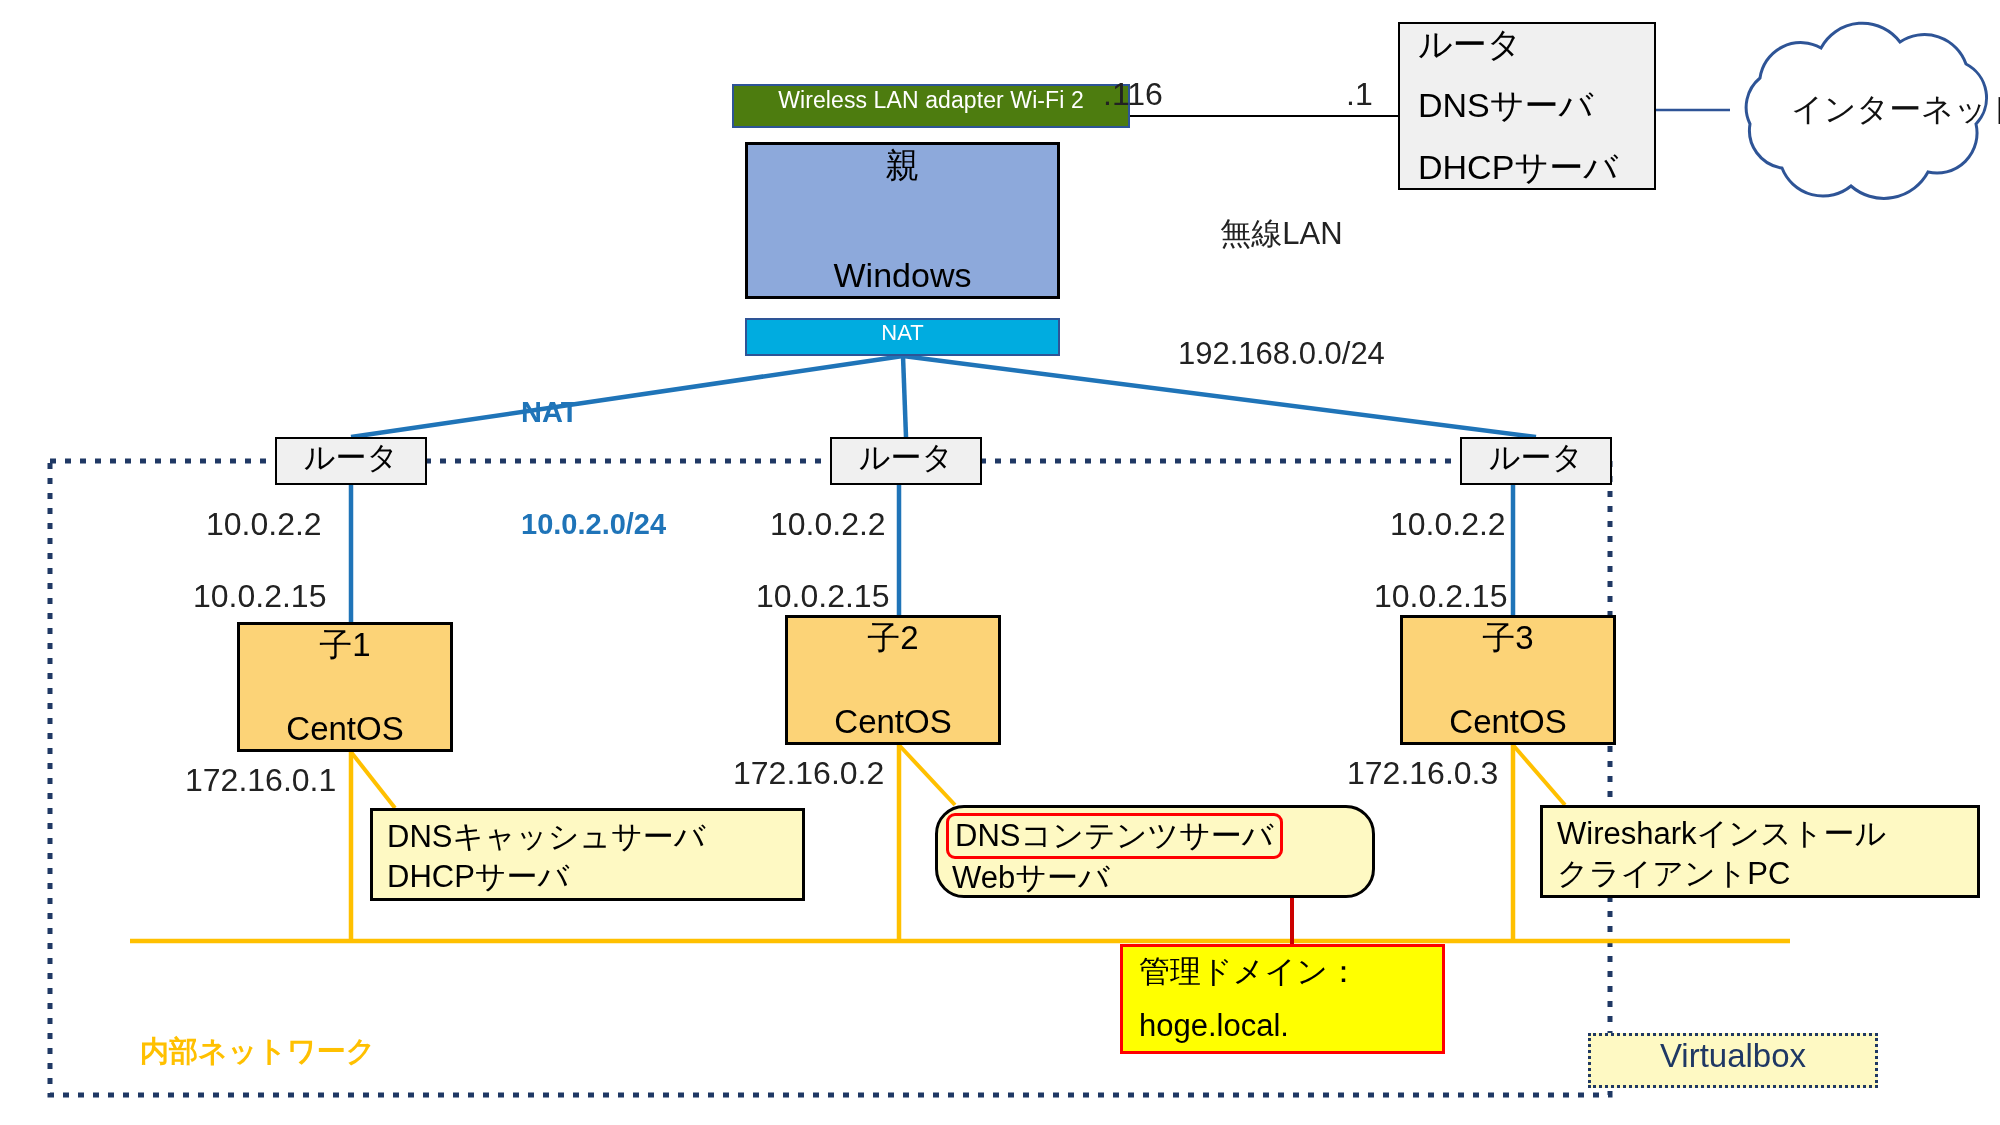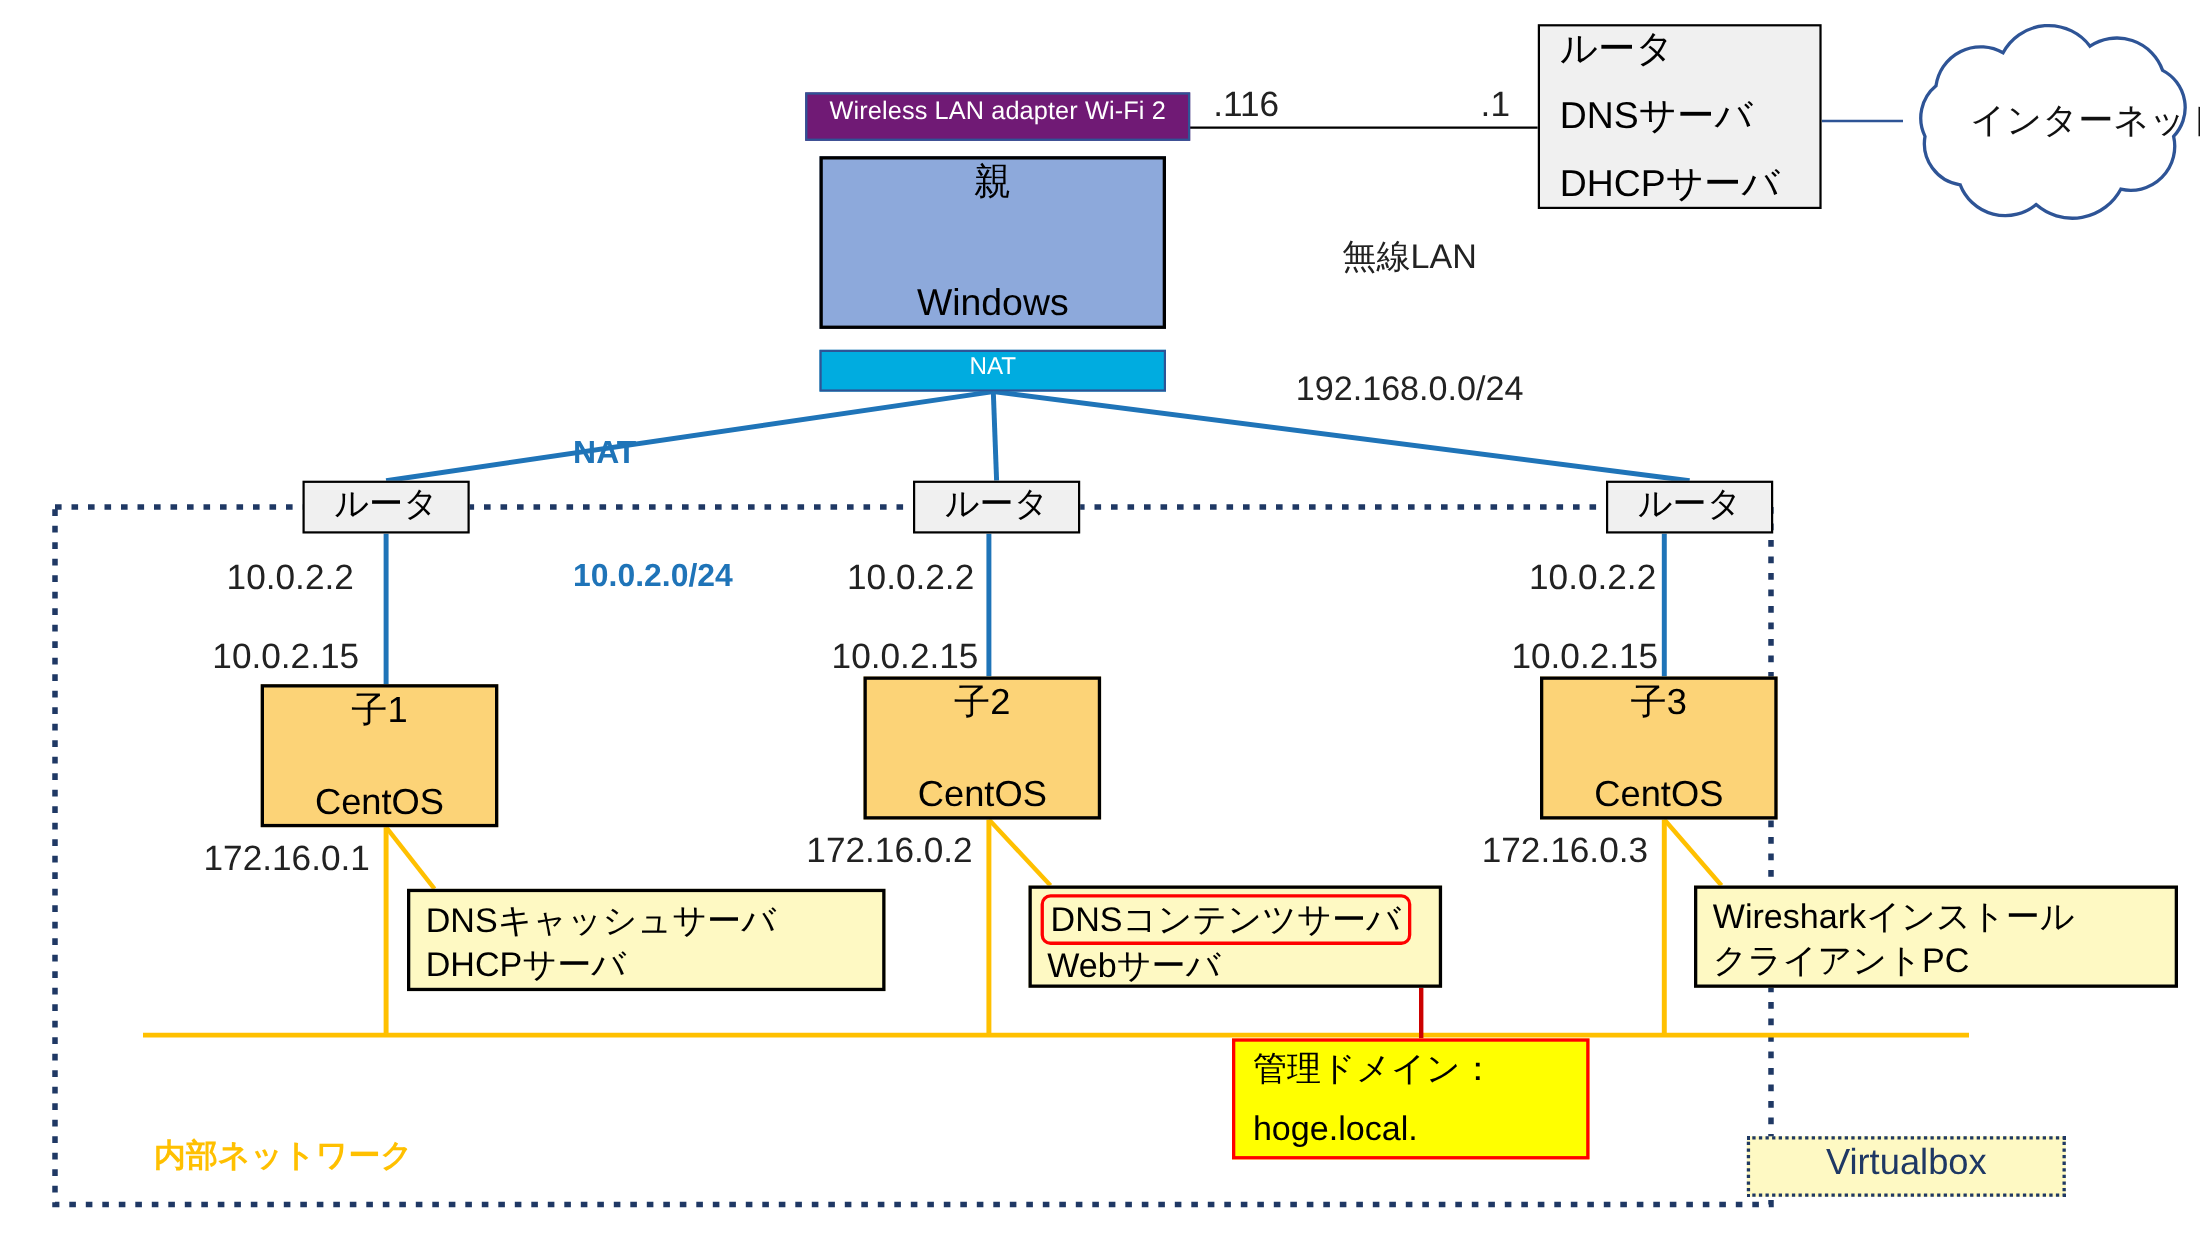--- a/index.html
+++ b/index.html
@@ -3,21 +3,21 @@
 <meta charset="utf-8">
 <style>
   html,body{margin:0;padding:0;background:#ffffff;}
   body{font-family:"Liberation Sans","DejaVu Sans",sans-serif;}
   #stage{position:relative;width:2000px;height:1125px;background:#fff;overflow:hidden;}
   .node{position:absolute;box-sizing:border-box;display:flex;flex-direction:column;
         align-items:center;justify-content:space-between;text-align:center;line-height:1.22;color:#000;}
   .lbl{position:absolute;white-space:pre;color:#3b3b3b;}
 
   
-  #wifi-adapter{left:732px;top:84px;width:350px;height:44px;background:#701a75;
+  #wifi-adapter{left:732px;top:84px;width:398px;height:44px;background:#4d7c0f;
     border:2.5px solid #2e5496;color:#ffffff;font-size:23px;letter-spacing:.1px;}
 
   
   #host-windows{left:745px;top:142px;width:315px;height:157px;background:#8da9db;
     border:3px solid #000;font-size:34px;}
 
   
   #nat-chip{left:745px;top:318px;width:315px;height:38px;background:#00ace0;
     border:2.5px solid #2e5496;color:#fff;font-size:22px;}
 
@@ -43,21 +43,21 @@
   
   .vm{width:216px;height:130px;background:#fcd377;border:3px solid #000;font-size:33px;z-index:6;}
   #vm-1{left:237px;top:622px;}
   #vm-2{left:785px;top:615px;}
   #vm-3{left:1400px;top:615px;}
 
   
   .role{background:#fef9c3;border:3px solid #000;font-size:31px;align-items:flex-start;
         padding:6px 14px;z-index:5;line-height:1.3;}
   #role-1{left:370px;top:808px;width:435px;height:93px;}
-  #role-2{left:935px;top:805px;width:376px;height:93px;}
+  #role-2{left:935px;top:805px;width:440px;height:93px;border-radius:29px;}
   #role-3{left:1540px;top:805px;width:440px;height:93px;}
   .role-line{display:block;text-align:left;}
   .redbox{border:3px solid #ff0000;border-radius:9px;padding:0 6px;margin:-1px -6px;display:inline-block;}
 
   
   #domain-callout{left:1120px;top:944px;width:325px;height:110px;background:#ffff00;
     border:3px solid #ff0000;font-size:31px;align-items:flex-start;padding:5px 16px;z-index:8;
     line-height:1.3;}
 
   

